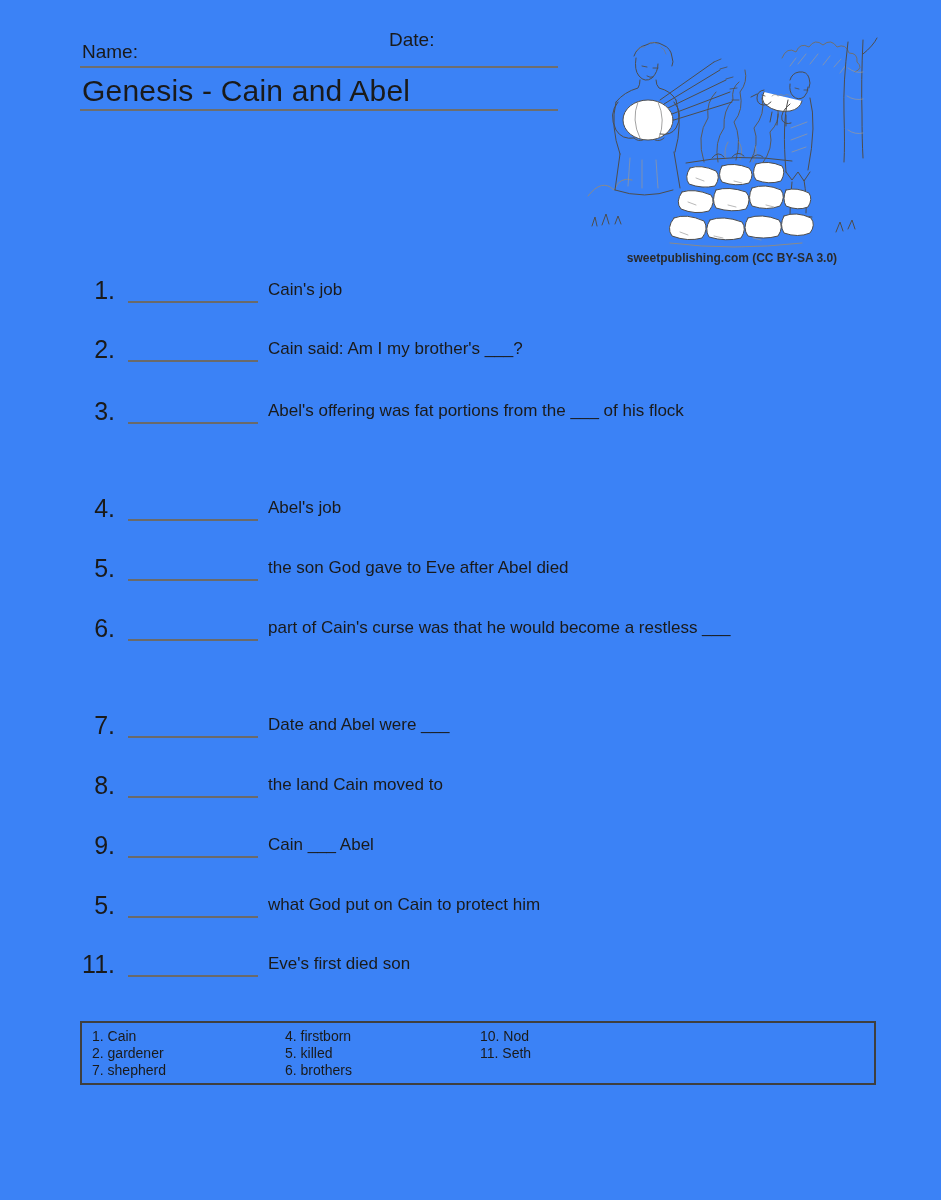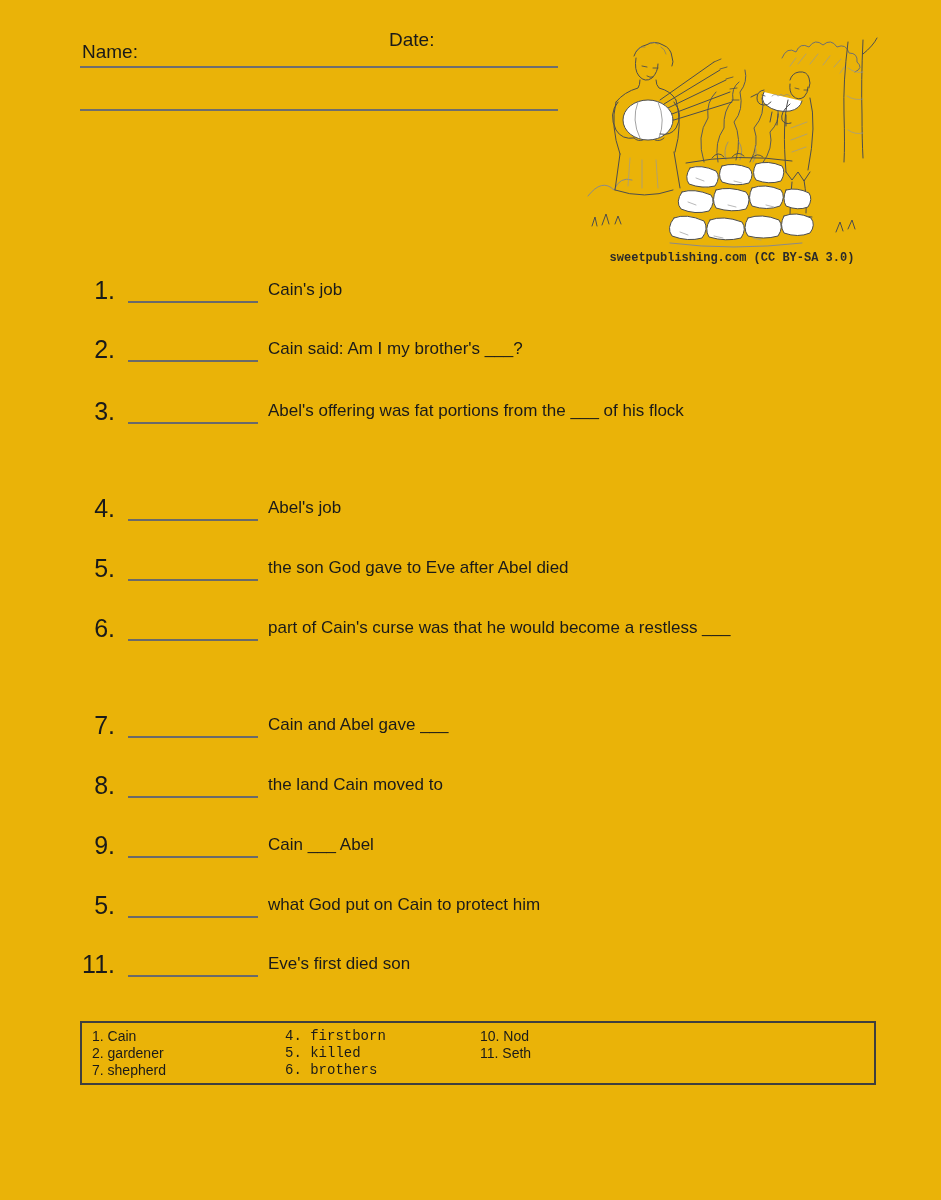--- a/index.html
+++ b/index.html
@@ -1,38 +1,38 @@
 <!DOCTYPE html>
 <html><head>
 <meta charset="utf-8">
 <style>
   html, body { margin: 0; padding: 0; background: #ffffff; }
   .page {
     position: relative;
     width: 941px;
     height: 1200px;
-    background: #eab308;
+    background: #3b82f6;
     font-family: "Liberation Sans", sans-serif;
     color: #1a1a1a;
     overflow: hidden;
   }
 
   
   .name-label   { position: absolute; left: 82px;  top: 41px; font-size: 19px; }
   .date-label   { position: absolute; left: 389px; top: 29px; font-size: 19px; }
   .header-rule-1 { position: absolute; left: 80px; top: 66px;  width: 478px; border-top: 2px solid #6e6e6e; }
   .worksheet-title { position: absolute; left: 82px; top: 74px; font-size: 30px; letter-spacing: 0.2px; }
   .header-rule-2 { position: absolute; left: 80px; top: 109px; width: 478px; border-top: 2px solid #6e6e6e; }
 
   
   .illustration { position: absolute; left: 586px; top: 36px; width: 292px; height: 212px; }
   .illustration svg { width: 100%; height: 100%; }
   .credit {
     position: absolute; left: 586px; top: 251px; width: 292px;
-    text-align: center; font-size: 12px; font-weight: 700; color: #2a2a2a; font-family: Liberation Mono, monospace;
+    text-align: center; font-size: 12px; font-weight: 700; color: #2a2a2a;
   }
 
   
   .item { position: absolute; left: 0; width: 941px; }
   .item .num {
     position: absolute; left: 0; top: 1px; width: 115px;
     text-align: right; font-size: 25px; line-height: 32px;
   }
   .item .blank {
     position: absolute; left: 128px; top: 0; width: 130px; height: 28px;
@@ -44,38 +44,39 @@
   }
 
   
   .word-bank {
     position: absolute; left: 80px; top: 1021px; width: 796px; height: 64px;
     border: 2px solid #3f3f3f; box-sizing: border-box;
     display: flex; padding: 5px 0 0 10px;
   }
   .word-bank .col { flex: 0 0 auto; }
   .word-bank .col-1 { width: 193px; }
-  .word-bank .col-2 { width: 195px; font-family: Liberation Mono, monospace; }
+  .word-bank .col-2 { width: 195px; }
   .word-bank .col-3 { width: 198px; }
   .word-bank .entry { font-size: 14px; line-height: 17px; white-space: nowrap; }
 
   
   .footer-url {
     position: absolute; right: 62px; top: 1127px;
     font-size: 20px; color: #1a1a1a;
   }
 </style>
 </head>
 <body>
 
 <div class="page">
 
   <div class="name-label">Name:</div>
   <div class="date-label">Date:</div>
   <div class="header-rule-1"></div>
+  <div class="worksheet-title">Genesis - Cain and Abel</div>
   <div class="header-rule-2"></div>
 
   <div class="illustration">
     <svg viewBox="0 0 292 212" fill="none" stroke="#4d4d4d" stroke-width="1" stroke-linecap="round" stroke-linejoin="round">
 
       <path stroke="#6f6f6f" d="M196,22 q5,-12 14,-6 q4,-10 13,-5 q6,-9 14,-2 q8,-7 14,2 q9,-4 12,6 q9,0 8,9 q7,6 -2,10"></path>
       <path stroke="#9a9a9a" stroke-width="0.7" d="M210,22 l-6,8 m16,-12 l-8,10 m20,-10 l-8,10 m20,-8 l-7,9 m18,-6 l-7,8 m12,-2 l-6,8"></path>
 
       <path d="M262,6 q-5,40 -4,72 q1,30 0,48"></path>
       <path d="M277,4 q-2,42 -1,74 q0,26 1,44"></path>
@@ -178,21 +179,21 @@
     <span class="clue">the son God gave to Eve after Abel died</span>
   </div>
   <div class="item" style="top:611px">
     <span class="num">6.</span>
     <span class="blank"></span>
     <span class="clue">part of Cain's curse was that he would become a restless ___</span>
   </div>
   <div class="item" style="top:708px">
     <span class="num">7.</span>
     <span class="blank"></span>
-    <span class="clue">Cain and Abel gave ___</span>
+    <span class="clue">Date and Abel were ___</span>
   </div>
   <div class="item" style="top:768px">
     <span class="num">8.</span>
     <span class="blank"></span>
     <span class="clue">the land Cain moved to</span>
   </div>
   <div class="item" style="top:828px">
     <span class="num">9.</span>
     <span class="blank"></span>
     <span class="clue">Cain ___ Abel</span>

